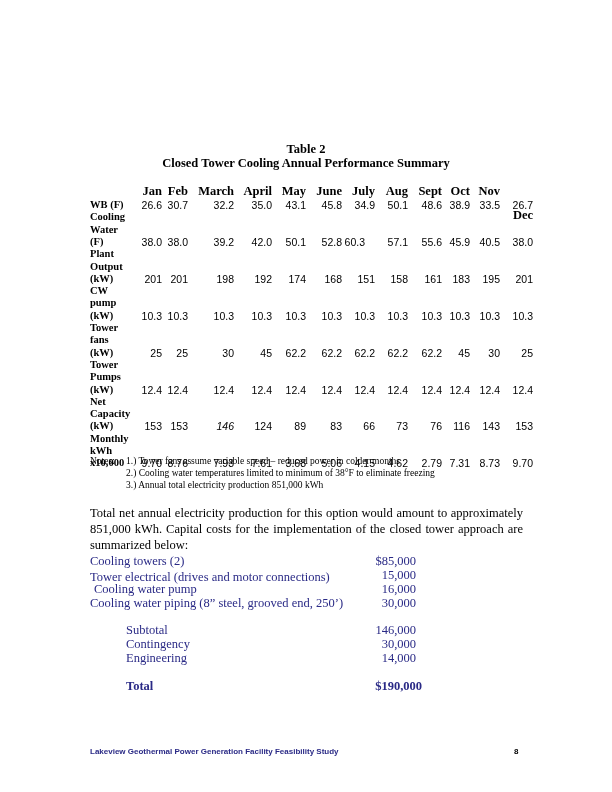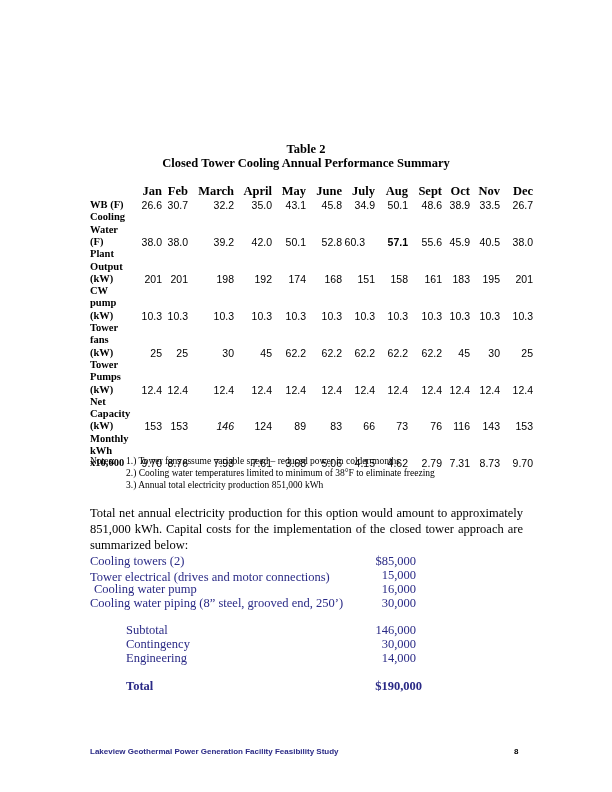--- a/index.html
+++ b/index.html
@@ -27,21 +27,21 @@
     <div class="abs hdr" style="left: 138px; width: 50px;">Feb</div>
     <div class="abs hdr" style="left: 184px; width: 50px;">March</div>
     <div class="abs hdr" style="left: 222px; width: 50px;">April</div>
     <div class="abs hdr" style="left: 256px; width: 50px;">May</div>
     <div class="abs hdr" style="left: 292px; width: 50px;">June</div>
     <div class="abs hdr" style="left: 325px; width: 50px;">July</div>
     <div class="abs hdr" style="left: 358px; width: 50px;">Aug</div>
     <div class="abs hdr" style="left: 392px; width: 50px;">Sept</div>
     <div class="abs hdr" style="left: 420px; width: 50px;">Oct</div>
     <div class="abs hdr" style="left: 450px; width: 50px;">Nov</div>
-    <div class="abs hdr" style="left: 483px; width: 50px;">Dec</div>
+    <div class="abs hdr" style="left: 483px; width: 50px; margin-top: 24px;">Dec</div>
     <div class="abs lbl" style="top: 199px;">WB (F)</div>
     <div class="abs cell" style="left: 112px; width: 50px; top: 199px;">26.6</div>
     <div class="abs cell" style="left: 138px; width: 50px; top: 199px;">30.7</div>
     <div class="abs cell" style="left: 184px; width: 50px; top: 199px;">32.2</div>
     <div class="abs cell" style="left: 222px; width: 50px; top: 199px;">35.0</div>
     <div class="abs cell" style="left: 256px; width: 50px; top: 199px;">43.1</div>
     <div class="abs cell" style="left: 292px; width: 50px; top: 199px;">45.8</div>
     <div class="abs cell" style="left: 325px; width: 50px; top: 199px;">34.9</div>
     <div class="abs cell" style="left: 358px; width: 50px; top: 199px;">50.1</div>
     <div class="abs cell" style="left: 392px; width: 50px; top: 199px;">48.6</div>
@@ -51,21 +51,21 @@
     <div class="abs lbl" style="top: 211.3px;">Cooling</div>
     <div class="abs lbl" style="top: 223.6px;">Water</div>
     <div class="abs lbl" style="top: 235.9px;">(F)</div>
     <div class="abs cell" style="left: 112px; width: 50px; top: 235.9px;">38.0</div>
     <div class="abs cell" style="left: 138px; width: 50px; top: 235.9px;">38.0</div>
     <div class="abs cell" style="left: 184px; width: 50px; top: 235.9px;">39.2</div>
     <div class="abs cell" style="left: 222px; width: 50px; top: 235.9px;">42.0</div>
     <div class="abs cell" style="left: 256px; width: 50px; top: 235.9px;">50.1</div>
     <div class="abs cell" style="left: 292px; width: 50px; top: 235.9px;">52.8</div>
     <div class="abs cell" style="left: 325px; width: 28px; top: 235.9px; padding-left: 12px;">60.3</div>
-    <div class="abs cell" style="left: 358px; width: 50px; top: 235.9px; font-weight: bold;">57.1</div>
+    <div class="abs cell" style="left: 358px; width: 50px; top: 235.9px;">57.1</div>
     <div class="abs cell" style="left: 392px; width: 50px; top: 235.9px;">55.6</div>
     <div class="abs cell" style="left: 420px; width: 50px; top: 235.9px;">45.9</div>
     <div class="abs cell" style="left: 450px; width: 50px; top: 235.9px;">40.5</div>
     <div class="abs cell" style="left: 483px; width: 50px; top: 235.9px;">38.0</div>
     <div class="abs lbl" style="top: 248.2px;">Plant</div>
     <div class="abs lbl" style="top: 260.5px;">Output</div>
     <div class="abs lbl" style="top: 272.8px;">(kW)</div>
     <div class="abs cell" style="left: 112px; width: 50px; top: 272.8px;">201</div>
     <div class="abs cell" style="left: 138px; width: 50px; top: 272.8px;">201</div>
     <div class="abs cell" style="left: 184px; width: 50px; top: 272.8px;">198</div>

